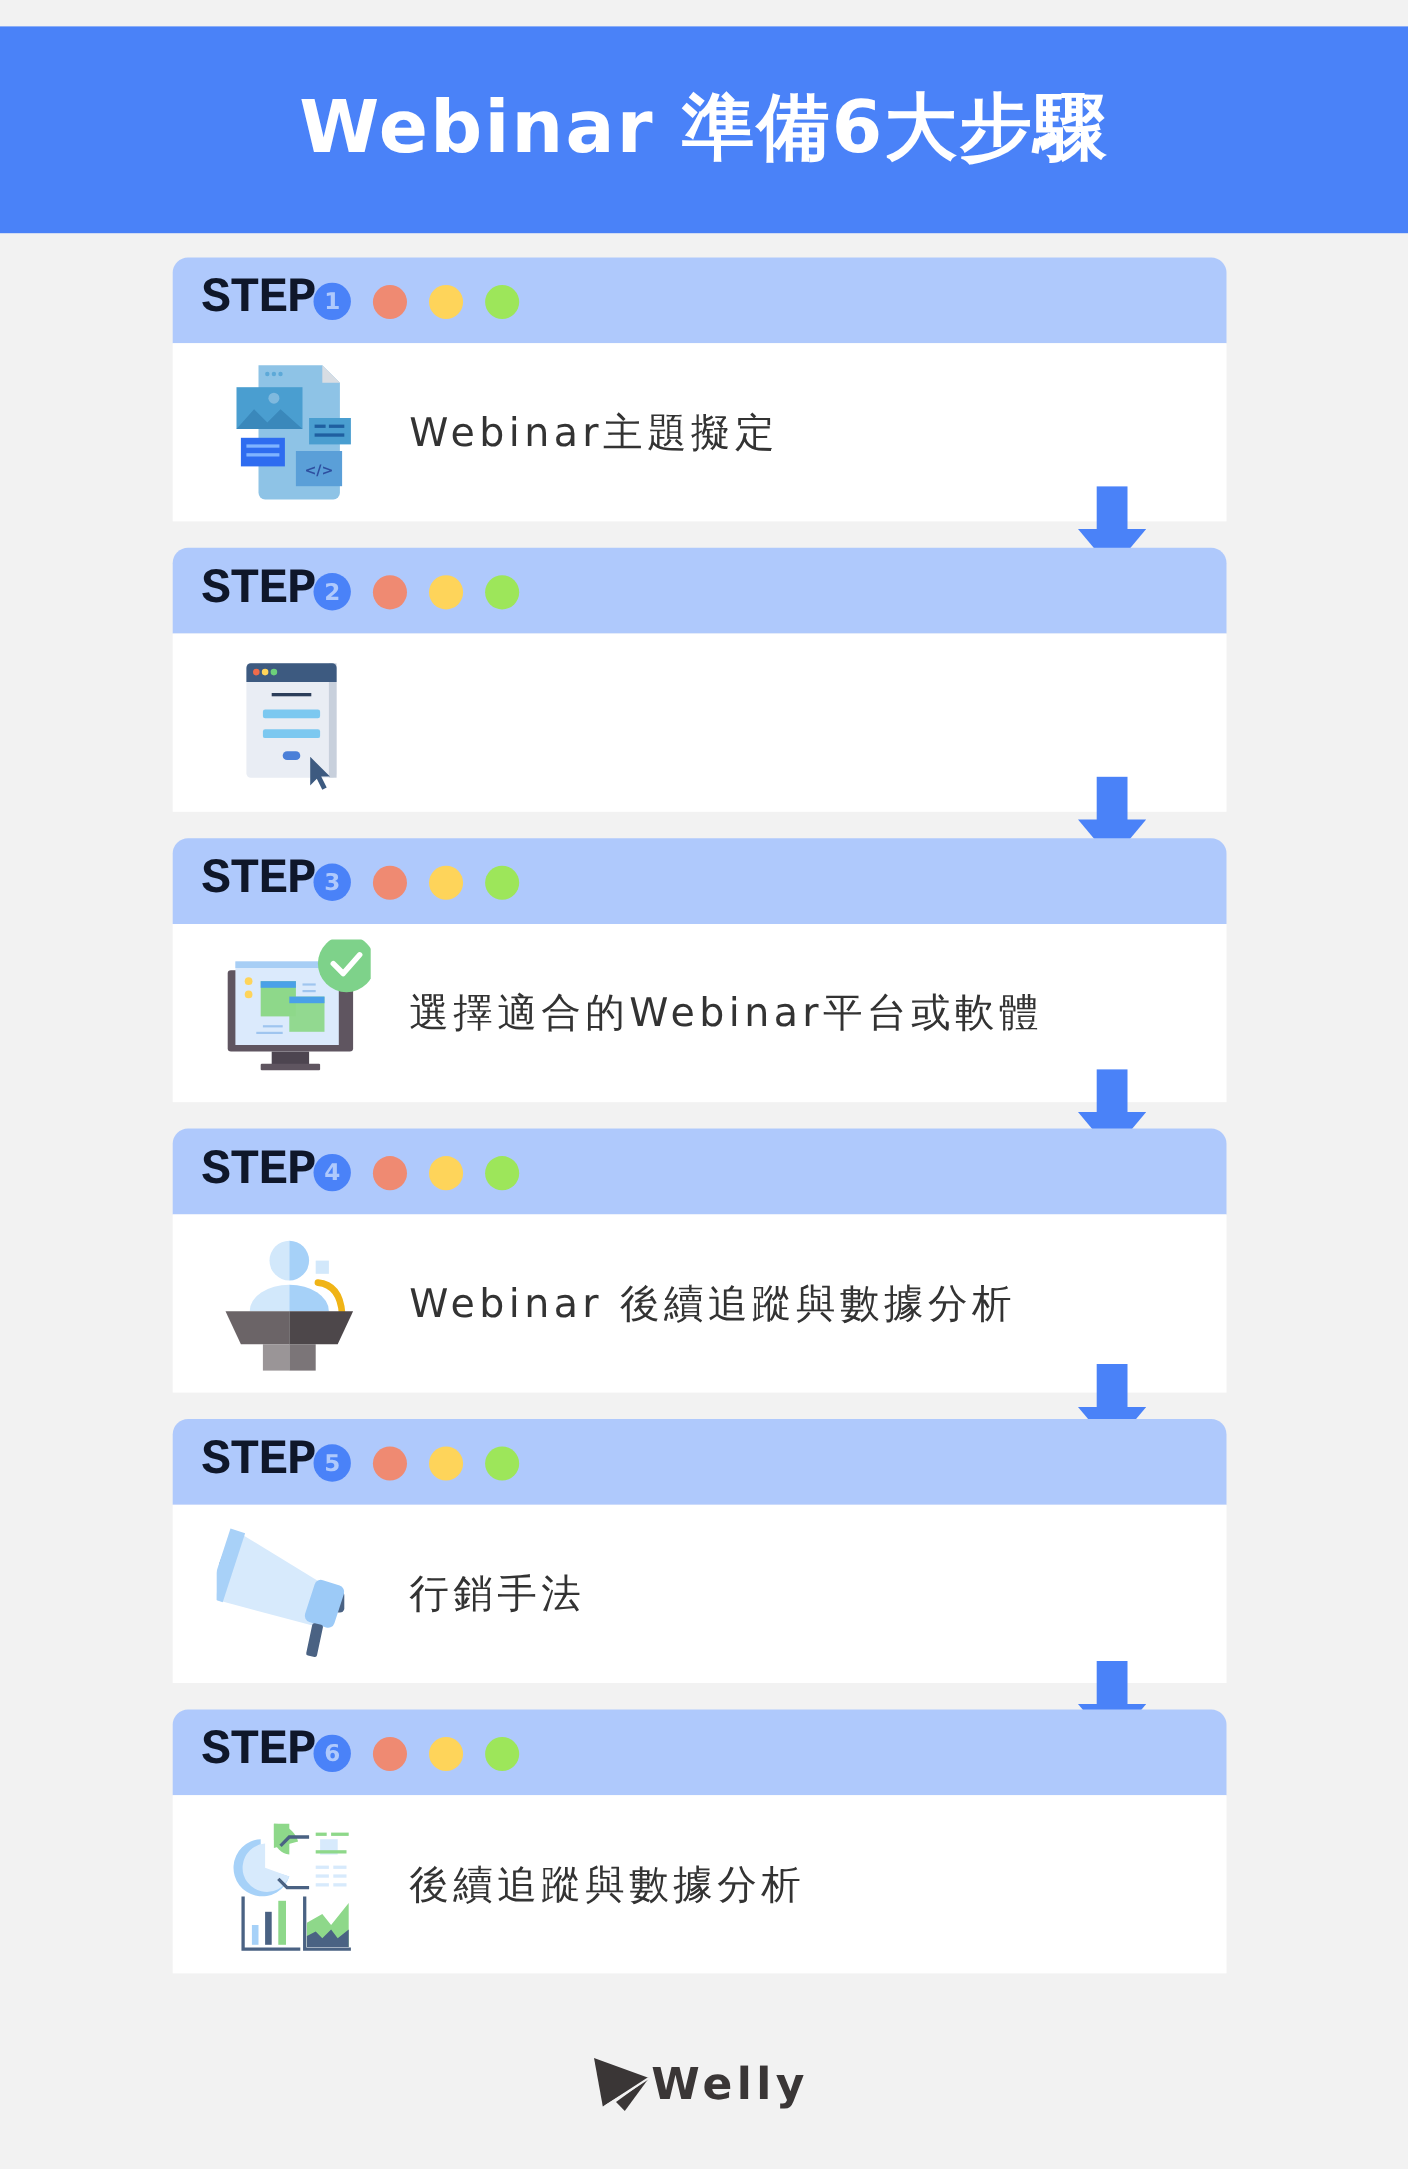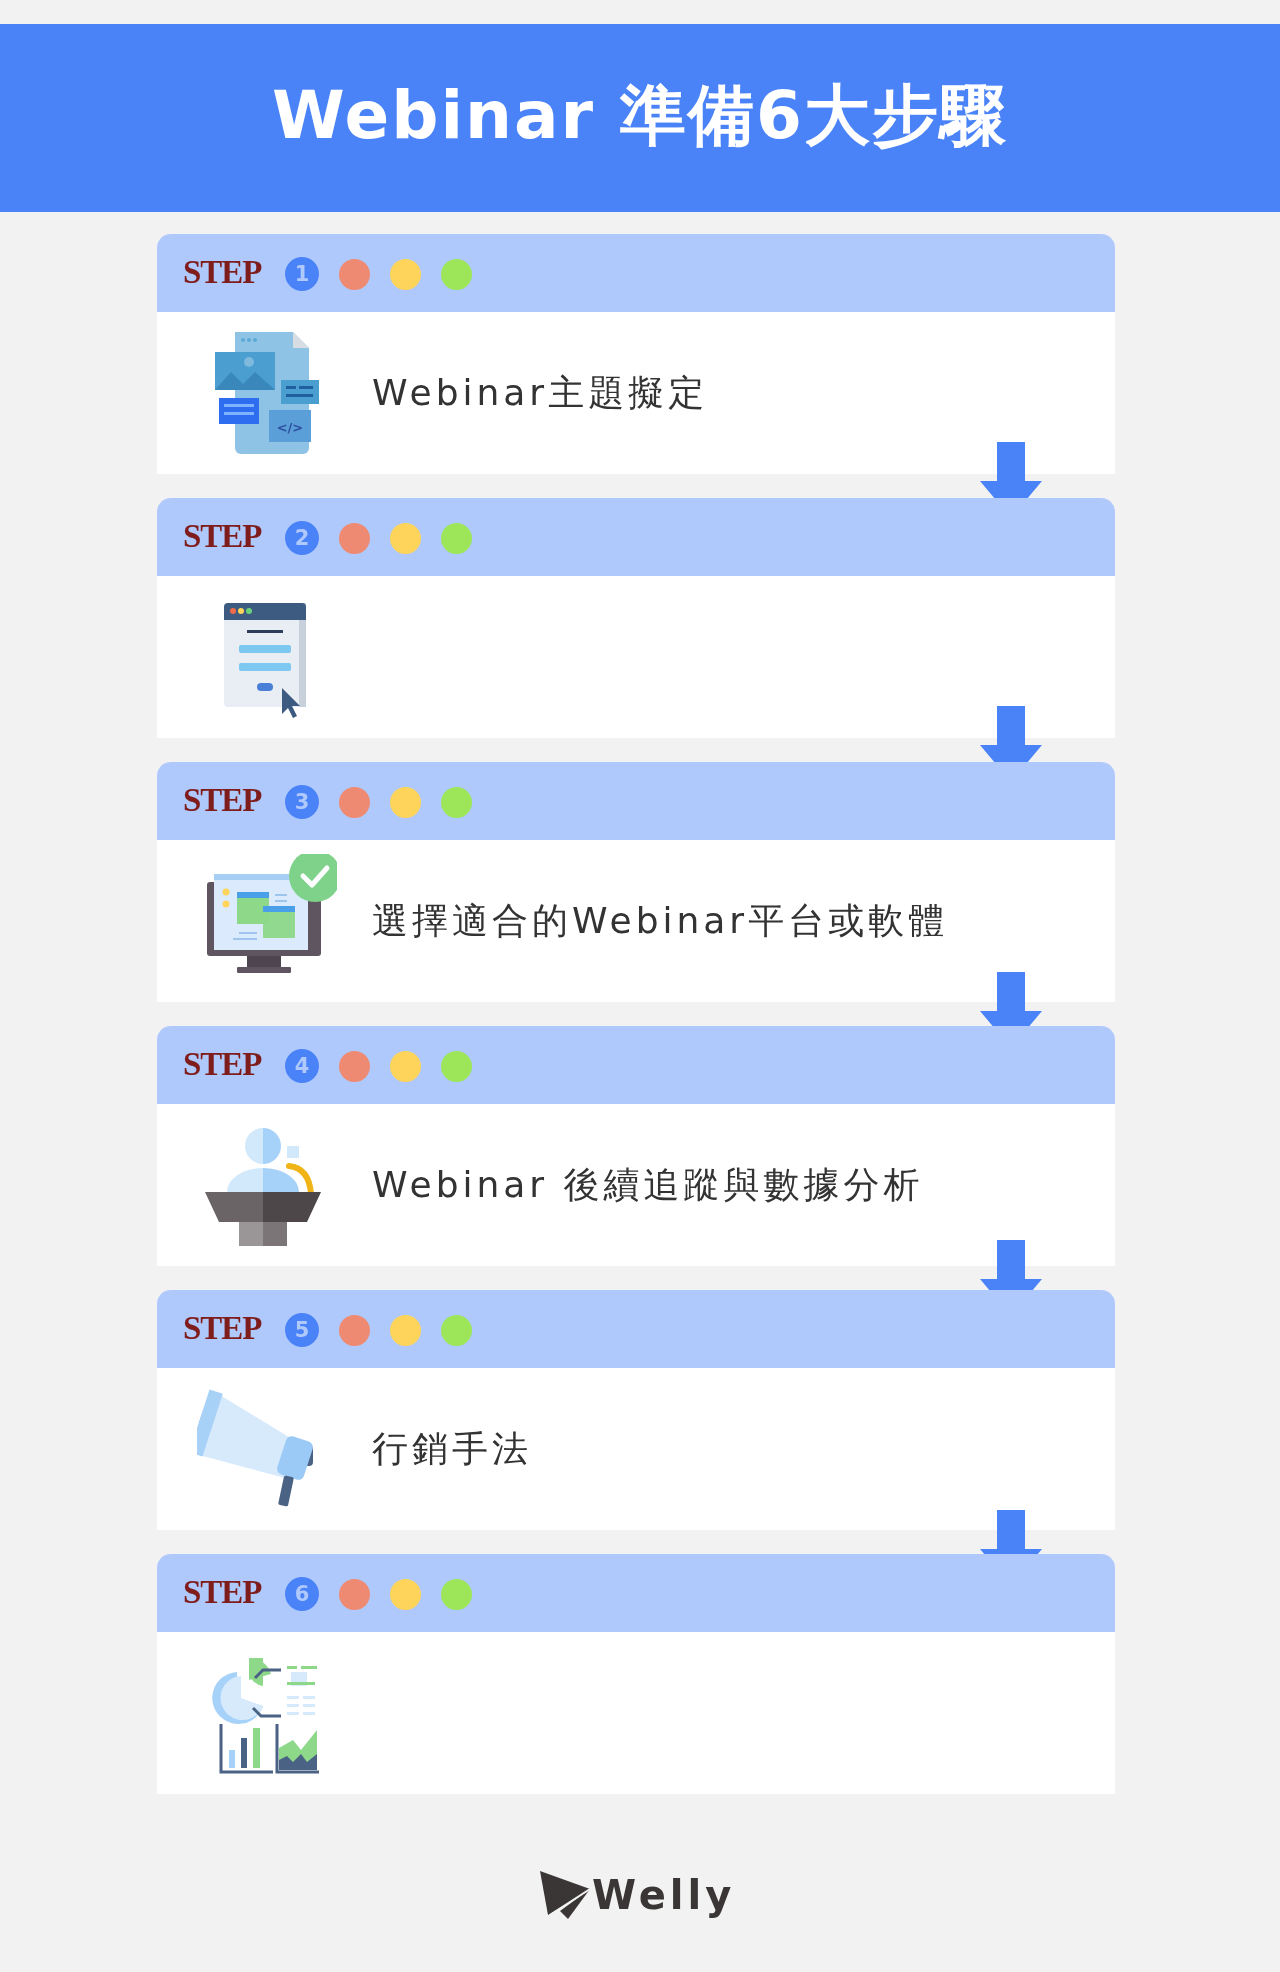--- a/index.html
+++ b/index.html
@@ -30,24 +30,24 @@
     position: absolute; left: 0; top: 0; width: 958px; height: 78px;
     background: #afc9fc;
     border-radius: 14px 14px 0 0;
   }
   .card-body {
     position: absolute; left: 0; top: 78px; width: 958px; height: 162px;
     background: #ffffff;
   }
   .step-label {
     position: absolute; left: 26px; top: 18px;
-    font-family: Liberation Serif, serif;
+    font-family: Liberation Mono, monospace;
     font-weight: bold;
-    font-size: 33px;
-    color: #7f1d1d;
+    font-size: 45px;
+    color: #0f172a;
     letter-spacing: -1px;
     line-height: 40px;
   }
   .step-num {
     position: absolute; left: 128px; top: 23px;
     width: 34px; height: 34px; border-radius: 50%;
     background: #4a82f8;
     color: #afc9fc;
     font-family: "DejaVu Sans", sans-serif;
     font-weight: bold;
@@ -280,20 +280,21 @@
       <rect x="90" y="66" width="12" height="3" fill="#d7eafc"></rect>
         <rect x="106" y="66" width="12" height="3" fill="#d7eafc"></rect>
       <polyline points="24,78 24,126 76,126" fill="none" stroke="#4a6283" stroke-width="3"></polyline>
       <rect x="32" y="104" width="6" height="18" fill="#a6d1f8"></rect>
       <rect x="44" y="92" width="6" height="30" fill="#4a6283"></rect>
       <rect x="56" y="82" width="7" height="40" fill="#8ed88a"></rect>
       <polyline points="80,78 80,126 122,126" fill="none" stroke="#4a6283" stroke-width="3"></polyline>
       <path d="M82 102 L96 94 L104 104 L120 84 V124 H82 Z" fill="#8ed88a"></path>
       <path d="M82 114 L90 110 L96 116 L104 108 L110 116 L120 108 V124 H82 Z" fill="#4a6283"></path>
     </svg>
+    <div class="step-text">後續追蹤與數據分析</div>
   </div>
 </div>
 
 <div class="footer-logo">
   <svg class="logo-mark" viewBox="0 0 52 48">
     <polygon points="0,0 50,18 8,44" fill="#3a3636"></polygon>
     <polygon points="50,18 20,40 28,48" fill="#3a3636"></polygon>
     <line x1="50" y1="18" x2="10" y2="44" stroke="#f2f2f2" stroke-width="2"></line>
   </svg>
   <span class="logo-text">Welly</span>

